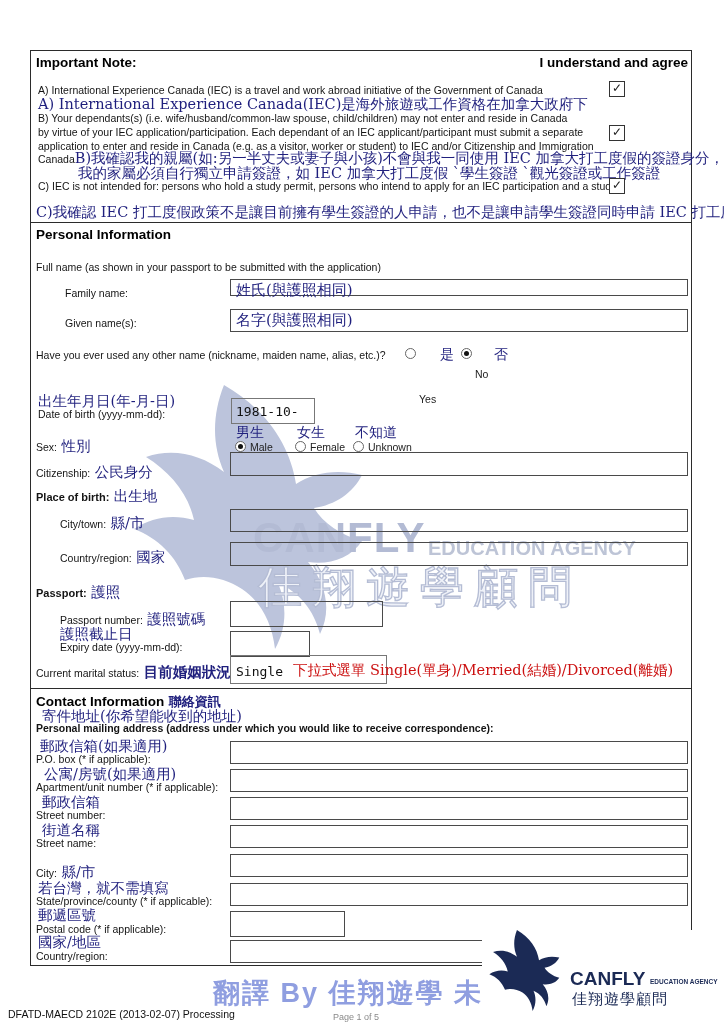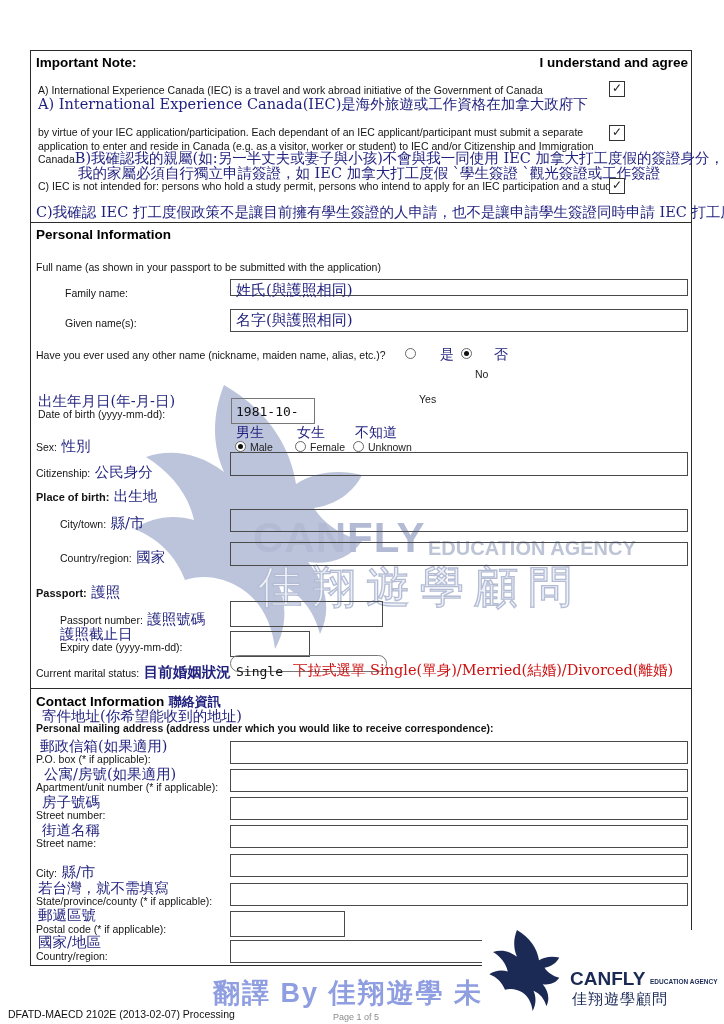--- a/index.html
+++ b/index.html
@@ -46,20 +46,21 @@
 
 <div class="abs" style="left:30px;top:50px;width:662px;height:916px;border:1.6px solid #2b2b2b;box-sizing:border-box;"></div>
 
 <div class="abs sect" style="left:36px;top:55px;">Important Note:</div>
 <div class="abs sect" style="right:36px;top:55px;">I understand and agree</div>
 
 <div class="abs en" style="left:38px;top:84px;">A) International Experience Canada (IEC) is a travel and work abroad initiative of the Government of Canada</div>
 <div class="cb" style="left:609px;top:81px;">✓</div>
 <div class="abs zh" style="left:38px;top:95px;font-size:14.5px;">A) International Experience Canada(IEC)是海外旅遊或工作資格在加拿大政府下</div>
 
+<div class="abs en" style="left:38px;top:112px;">B) Your dependants(s) (i.e. wife/husband/common-law spouse, child/children) may not enter and reside in Canada</div>
 <div class="abs en" style="left:38px;top:126px;">by virtue of your IEC application/participation. Each dependant of an IEC applicant/participant must submit a separate</div>
 <div class="abs en" style="left:38px;top:140px;">application to enter and reside in Canada (e.g. as a visitor, worker or student) to IEC and/or Citizenship and Immigration</div>
 <div class="cb" style="left:609px;top:125px;">✓</div>
 <div class="abs" style="left:38px;top:149px;white-space:nowrap;">
   <span class="en">Canada</span><span class="zh zh-lg">B)我確認我的親屬(如:另一半丈夫或妻子與小孩)不會與我一同使用 IEC 加拿大打工度假的簽證身分，</span>
 </div>
 <div class="abs zh zh-lg" style="left:78px;top:164px;">我的家屬必須自行獨立申請簽證，如 IEC 加拿大打工度假 `學生簽證 `觀光簽證或工作簽證</div>
 
 <div class="abs en" style="left:38px;top:180px;">C) IEC is not intended for: persons who hold a study permit, persons who intend to apply for an IEC participation and a study</div>
 <div class="cb" style="left:609px;top:178px;">✓</div>
@@ -143,21 +144,21 @@
 <div class="box" style="left:230px;top:601px;width:153px;height:26px;"></div>
 
 <div class="abs zh zh-lg" style="left:60px;top:625px;">護照截止日</div>
 <div class="abs en" style="left:60px;top:641px;">Expiry date (yyyy-mm-dd):</div>
 <div class="box" style="left:230px;top:631px;width:80px;height:26px;"></div>
 
 <div class="abs" style="left:36px;top:663px;">
   <span class="en">Current marital status:</span>
   <span class="zh zh-lg" style="font-weight:bold;">目前婚姻狀況</span>
 </div>
-<div class="box" style="left:230px;top:655px;width:157px;height:17px;border-color:#777;border-radius:13px;">
+<div class="box" style="left:230px;top:655px;width:157px;height:29px;border-color:#777;">
   <span class="mono" style="display:block;padding:8px 0 0 5px;">Single</span>
 </div>
 <div class="abs red" style="left:293px;top:661px;font-size:14.5px;">下拉式選單 Single(單身)/Merried(結婚)/Divorced(離婚)</div>
 
 <div class="hr" style="top:688px;"></div>
 
 <div class="abs" style="left:36px;top:692px;">
   <span class="sect">Contact Information</span>
   <span class="zh" style="font-size:13px;font-weight:bold;">聯絡資訊</span>
 </div>
@@ -165,21 +166,21 @@
 <div class="abs en enb" style="left:36px;top:722px;">Personal mailing address (address under which you would like to receive correspondence):</div>
 
 <div class="abs zh zh-lg" style="left:40px;top:737px;">郵政信箱(如果適用)</div>
 <div class="abs en" style="left:36px;top:753px;">P.O. box (* if applicable):</div>
 <div class="box" style="left:230px;top:741px;width:458px;height:23px;"></div>
 
 <div class="abs zh zh-lg" style="left:44px;top:765px;">公寓/房號(如果適用)</div>
 <div class="abs en" style="left:36px;top:781px;">Apartment/unit number (* if applicable):</div>
 <div class="box" style="left:230px;top:769px;width:458px;height:23px;"></div>
 
-<div class="abs zh zh-lg" style="left:42px;top:793px;">房子號碼</div>
+<div class="abs zh zh-lg" style="left:42px;top:793px;">郵政信箱</div>
 <div class="abs en" style="left:36px;top:809px;">Street number:</div>
 <div class="box" style="left:230px;top:797px;width:458px;height:23px;"></div>
 
 <div class="abs zh zh-lg" style="left:42px;top:821px;">街道名稱</div>
 <div class="abs en" style="left:36px;top:837px;">Street name:</div>
 <div class="box" style="left:230px;top:825px;width:458px;height:23px;"></div>
 
 <div class="abs" style="left:36px;top:863px;">
   <span class="en">City:</span>
   <span class="zh zh-lg">縣/市</span>

